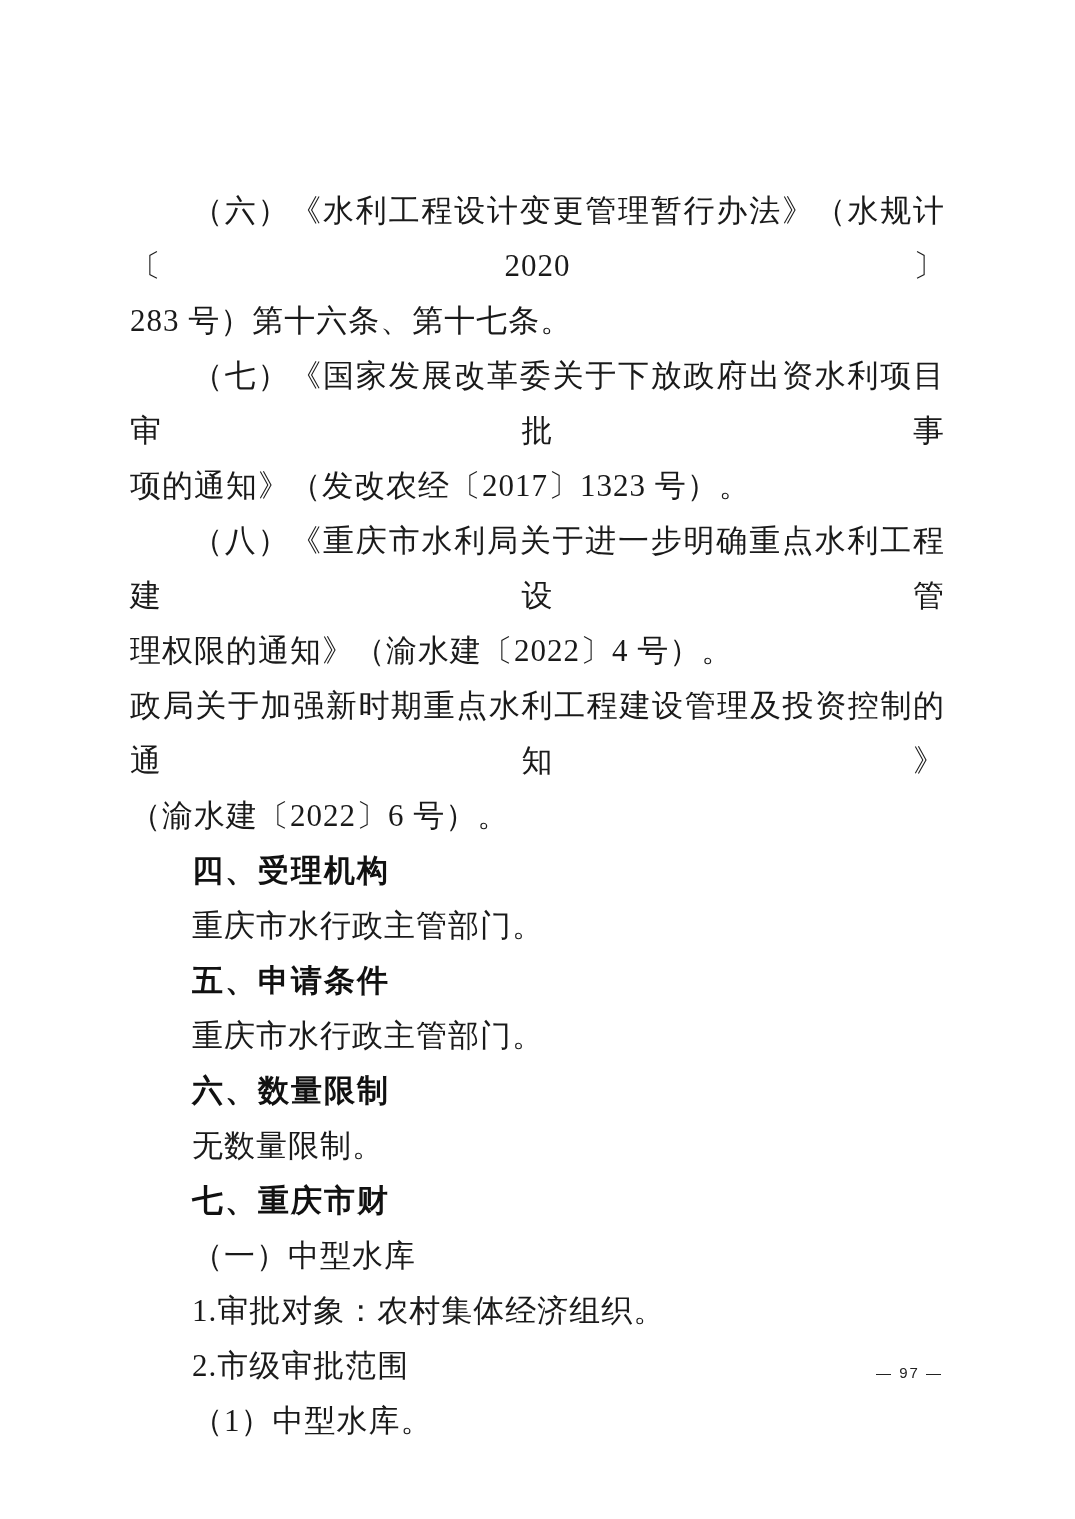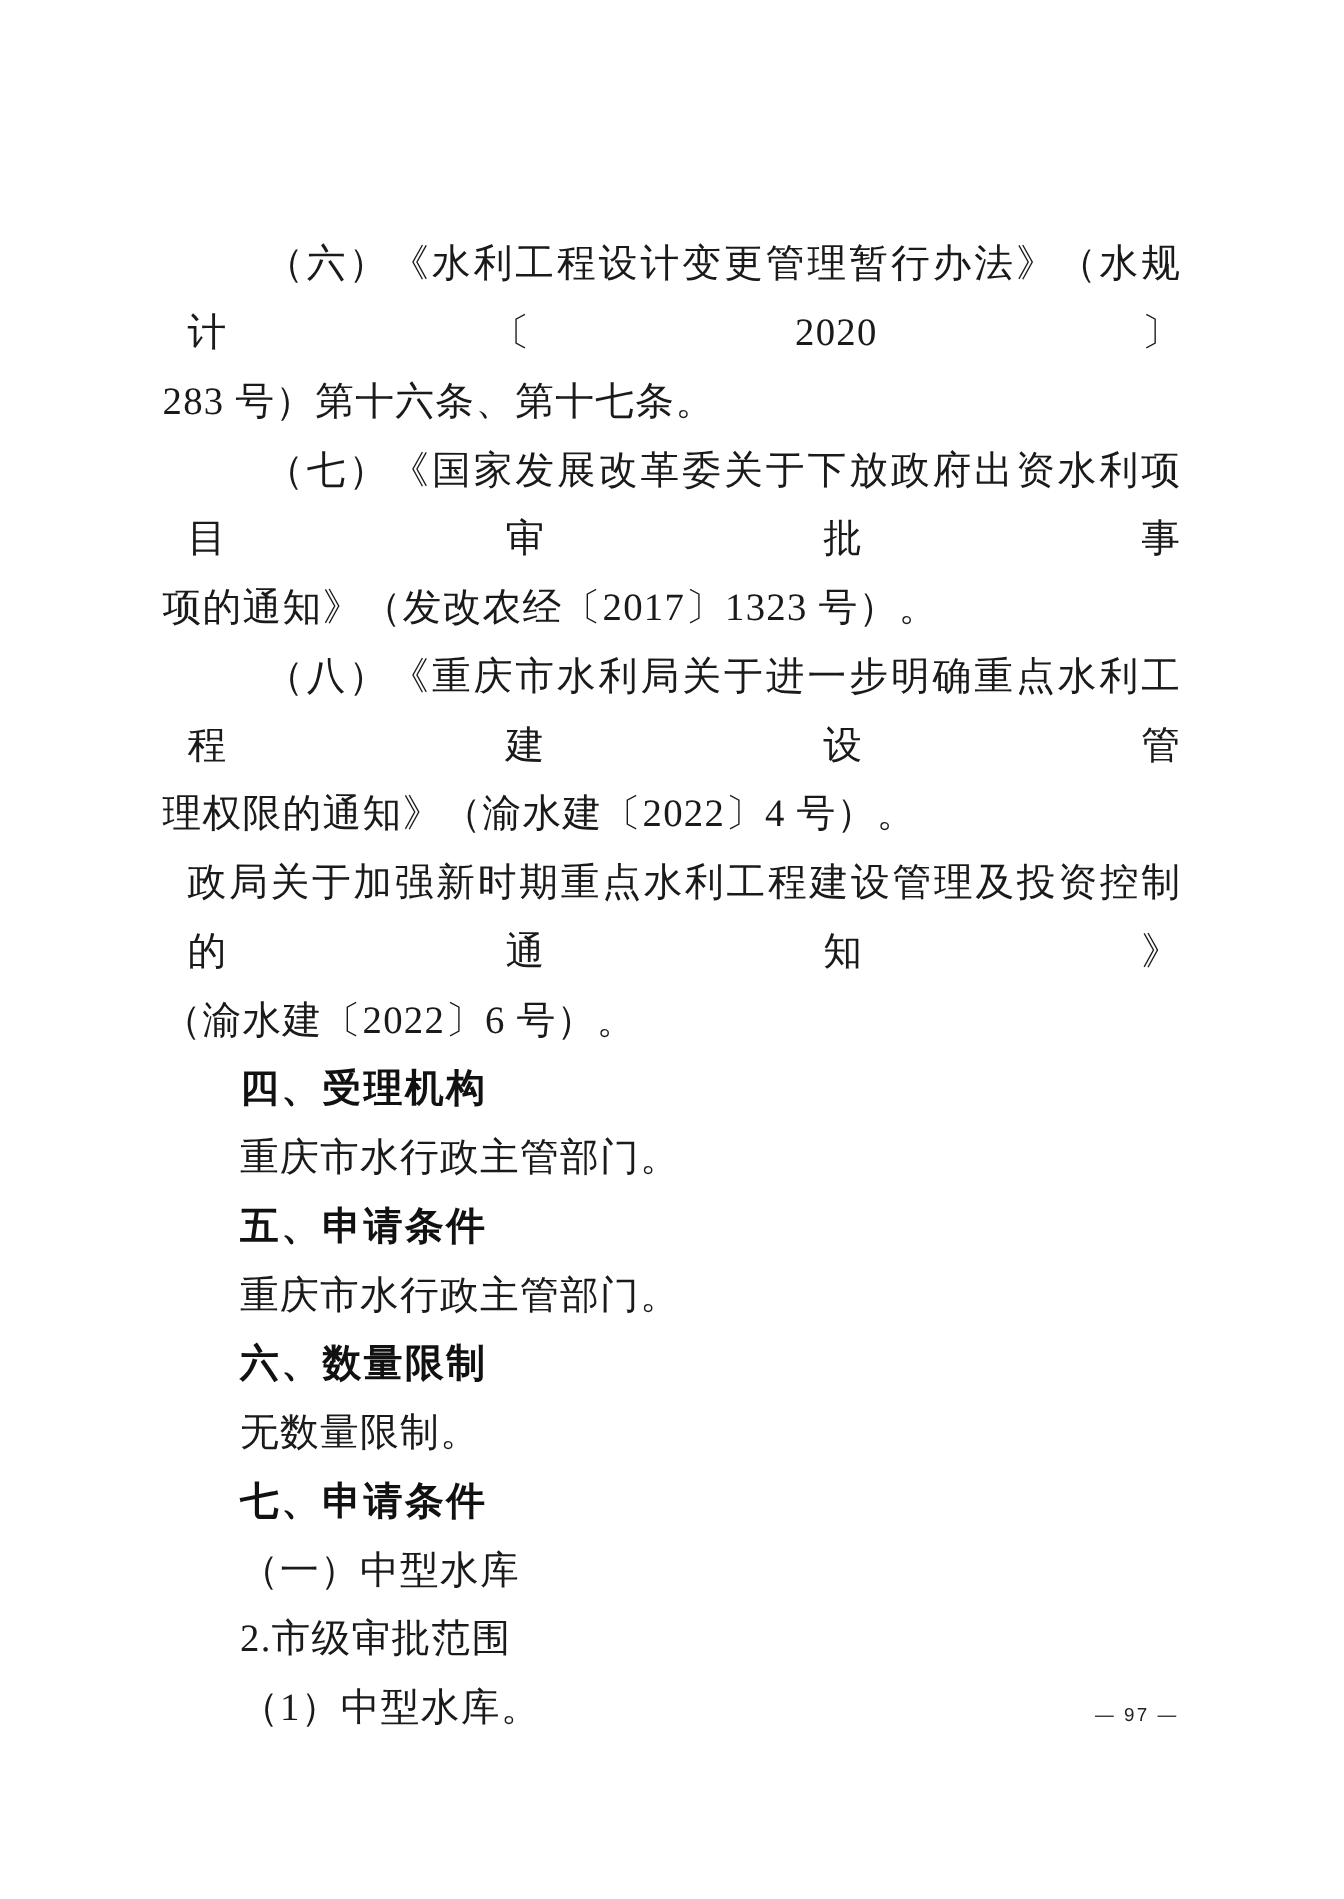--- a/index.html
+++ b/index.html
@@ -26,21 +26,20 @@
     line-height: 55px;
     color: #1a1a1a;
     letter-spacing: 1px;
   }
   .line.indent {
     text-indent: 2em;
   }
   .line.justify {
     text-align: justify;
     text-align-last: justify;
-    margin-left: 20px;
   }
   .line.heading {
     font-family: "Liberation Sans", sans-serif;
     font-weight: 700;
     color: #111111;
     letter-spacing: 2px;
   }
   .footer {
     position: absolute;
     top: 1358px;
@@ -64,21 +63,22 @@
     <div class="line indent justify">（八）《重庆市水利局关于进一步明确重点水利工程建设管</div>
     <div class="line">理权限的通知》（渝水建〔2022〕4 号）。</div>
     <div class="line justify">政局关于加强新时期重点水利工程建设管理及投资控制的通知》</div>
     <div class="line">（渝水建〔2022〕6 号）。</div>
     <div class="line indent heading">四、受理机构</div>
     <div class="line indent">重庆市水行政主管部门。</div>
     <div class="line indent heading">五、申请条件</div>
     <div class="line indent">重庆市水行政主管部门。</div>
     <div class="line indent heading">六、数量限制</div>
     <div class="line indent">无数量限制。</div>
-    <div class="line indent heading">七、申请条件</div>
+    <div class="line indent heading">七、重庆市财</div>
     <div class="line indent">（一）中型水库</div>
+    <div class="line indent">1.审批对象：农村集体经济组织。</div>
     <div class="line indent">2.市级审批范围</div>
     <div class="line indent">（1）中型水库。</div>
 
   </div>
 
   <div class="footer">— 97 —</div>
 </div>
 
 </body></html>

